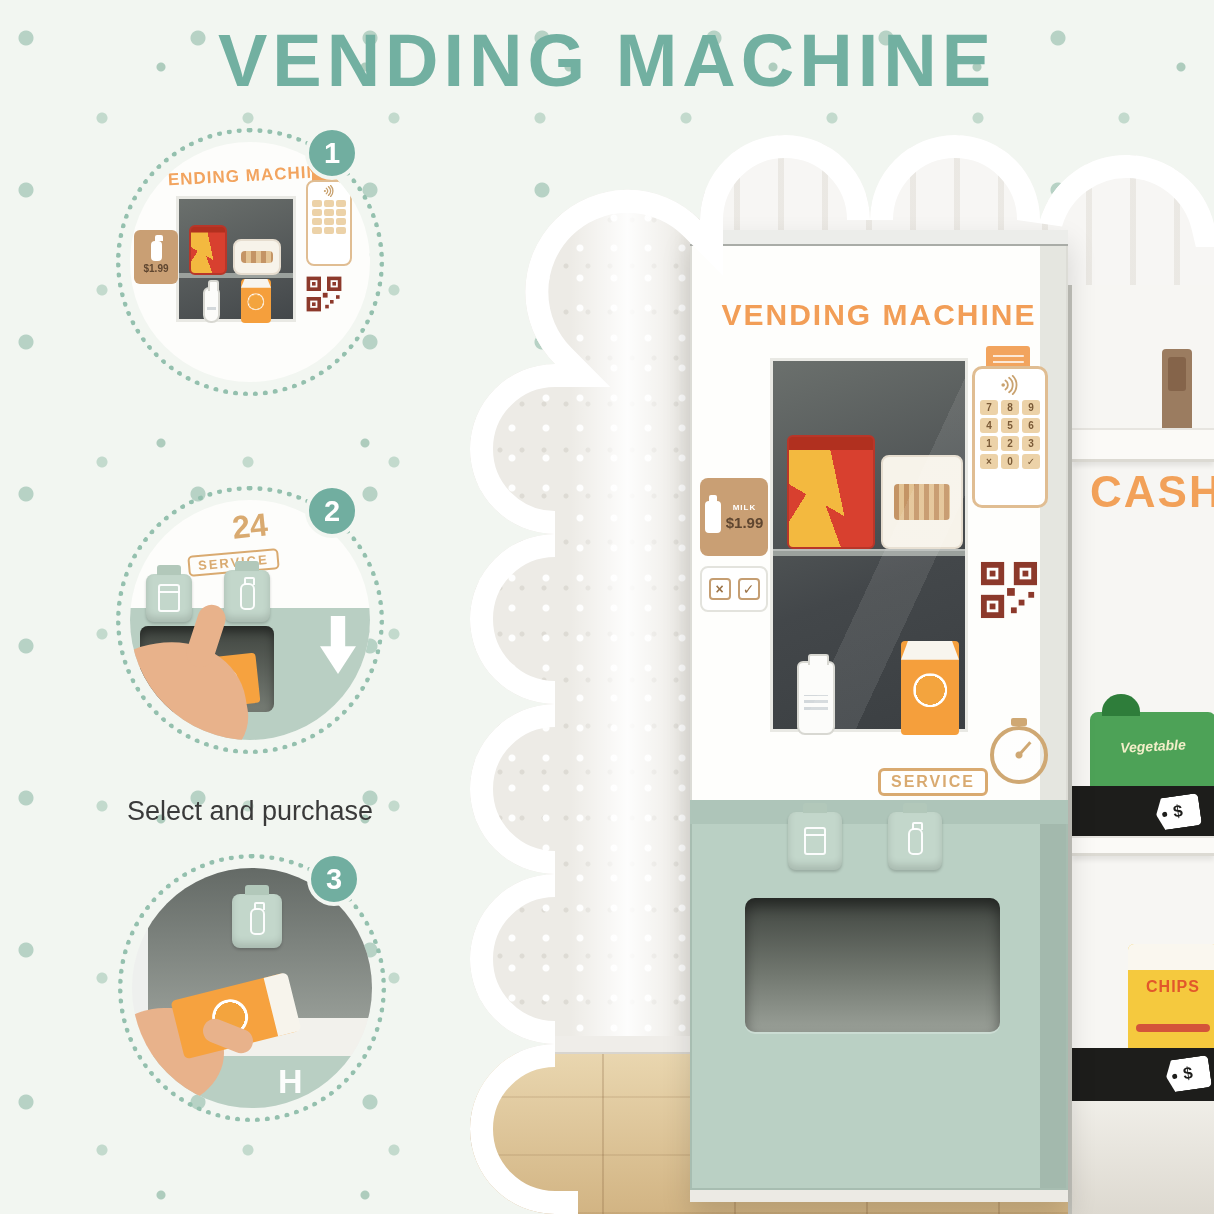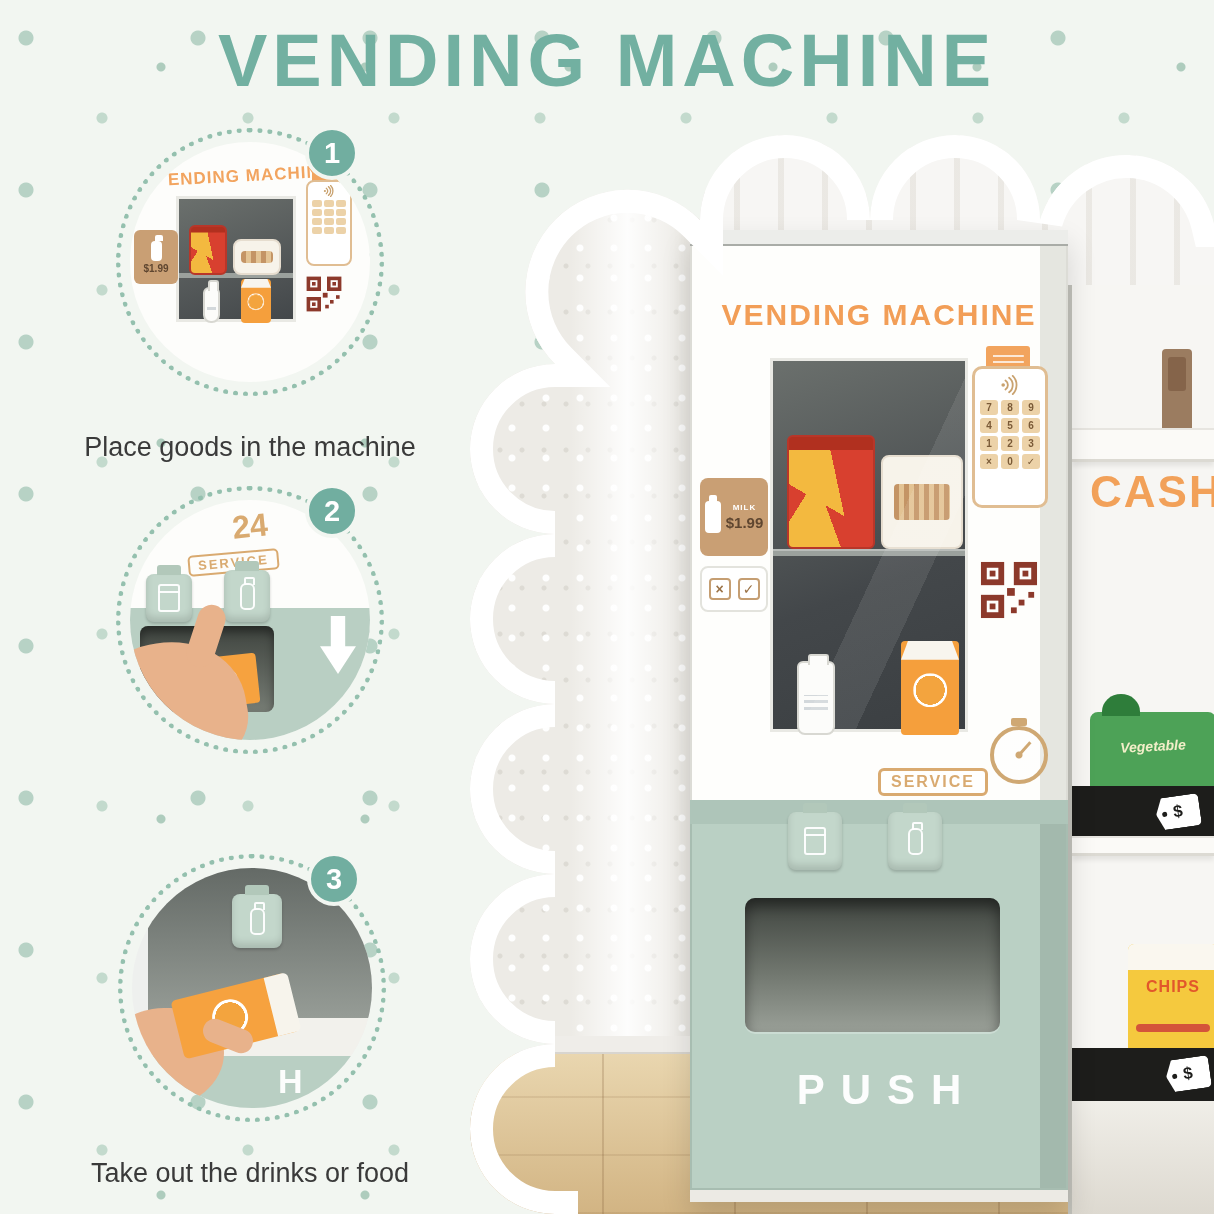--- a/index.html
+++ b/index.html
@@ -277,60 +277,59 @@
           </g>
         </svg>
       </div>
       <div class="mini m1-price">
         <div class="pc-bottle"></div>
         <div class="pc-price">$1.99</div>
       </div>
     </div>
   </div>
   <div class="badge" style="left:305px;top:126px;">1</div>
-  <div class="caption" style="top:432px;">Place goods in the machine</div>
 
   <div class="ring" style="left:116px;top:486px;">
     <div class="circle-photo">
       <div class="mini m2-hours">24</div>
       <div class="mini m2-service">SERVICE</div>
       <div class="mini m2-panel"></div>
       <div class="mini m2-slot"></div>
       <div class="mini m2-juice"></div>
       <div class="disp-btn mini m2-b1">
           <span class="icon-carton"></span>
         </div>
       <div class="disp-btn mini m2-b2">
           <span class="icon-bottle"></span>
         </div>
       <div class="mini m2-arrow"></div>
       <div class="mini hand m2-hand"></div>
       <div class="mini hand m2-finger"></div>
     </div>
   </div>
   <div class="badge" style="left:305px;top:484px;">2</div>
+  <div class="caption" style="top:796px;">Select and purchase</div>
 
   <div class="ring" style="left:118px;top:854px;">
     <div class="circle-photo" style="background:#eef0ee;">
       <div class="mini m3-open"></div>
       <div class="disp-btn mini m3-btn">
           <span class="icon-bottle"></span>
         </div>
       <div class="mini m3-ledge"></div>
       <div class="mini m3-sage"></div>
       <div class="mini m3-push">H</div>
       <div class="mini hand m3-hand"></div>
       <div class="mini m3-carton">
           <span class="m3-label"></span>
         </div>
       <div class="mini hand m3-thumb"></div>
     </div>
   </div>
   <div class="badge" style="left:307px;top:852px;">3</div>
-  <div class="caption" style="top:1158px;">Take out the drinks or food</div>
 
   <div class="photo-wrap">
 
     <div class="curtain"></div>
     <div class="lace"></div>
     <div class="light-strip"></div>
     <div class="baseboard"></div>
     <div class="floor"></div>
 
     <div class="stand">
@@ -429,21 +428,20 @@
       <div class="m-bottom"></div>
 
       <div class="disp-btn" style="left:98px;top:582px;">
         <span class="icon-carton"></span>
       </div>
       <div class="disp-btn" style="left:198px;top:582px;">
         <span class="icon-bottle"></span>
       </div>
 
       <div class="m-slot"></div>
-      <div class="m-push">PUSH</div>
       <div class="m-base"></div>
     </div>
 
     <svg class="cloud-border" width="744" height="1094" viewBox="0 0 744 1094">
       <path d="M85 1140 L85 1094 A85 85 0 0 1 85 924 A85 85 0 0 1 85 754 A85 85 0 0 1 85 584 A85 85 0 0 1 85 414 A85 85 0 0 1 85 244 A102 102 0 0 1 230 100 A85 85 0 0 1 400 100 A85 85 0 0 1 570 100 A90 90 0 0 1 744 104 L790 104 L790 1140 Z" fill="none" stroke="#ffffff" stroke-width="46"></path>
     </svg>
   </div>
 
 </div>
 

